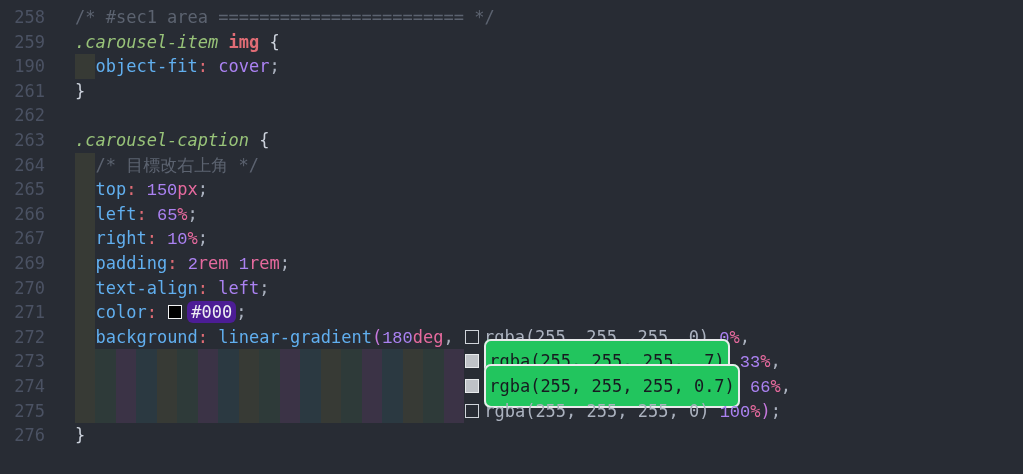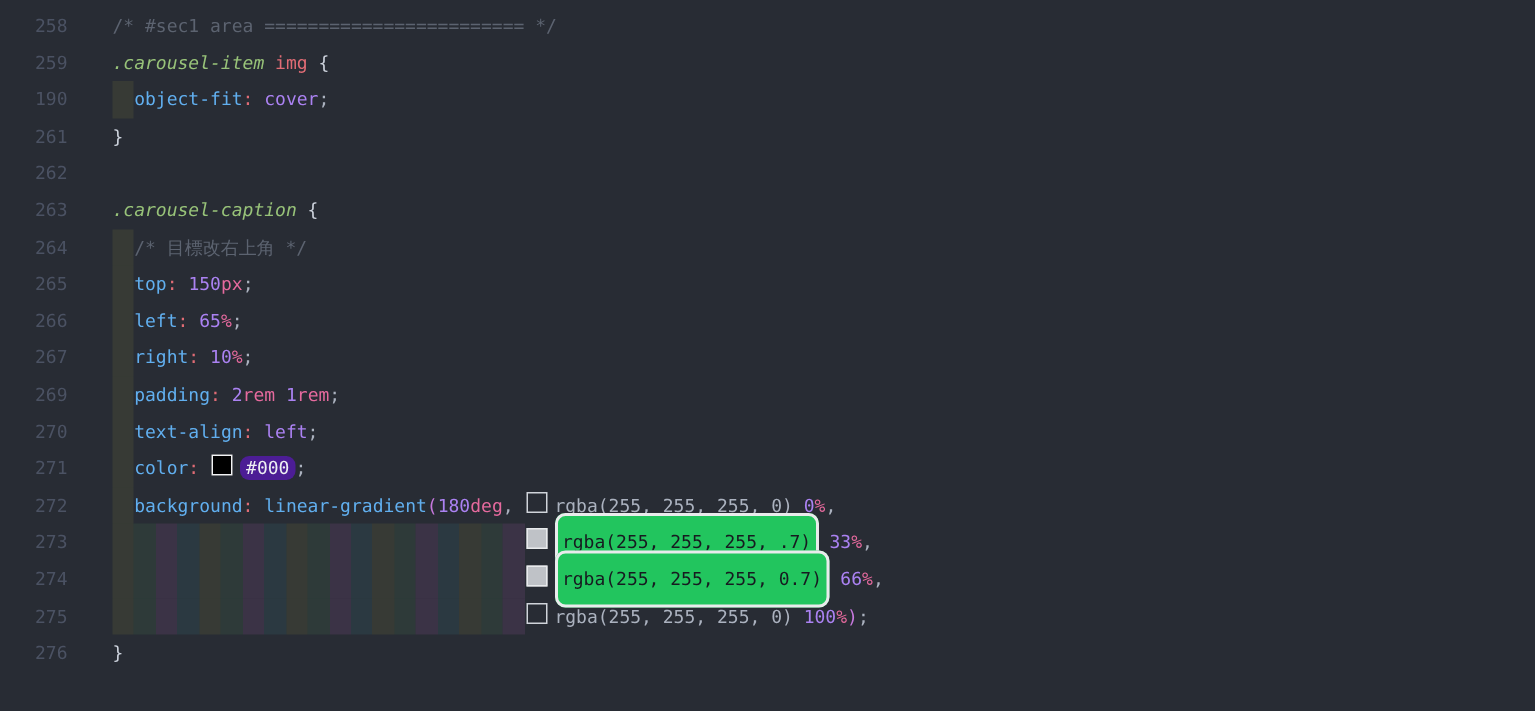--- a/index.html
+++ b/index.html
@@ -2,45 +2,45 @@
 <html><head>
 <meta charset="utf-8">
 <style>
   html,body{margin:0;padding:0;background:#1e222a;}
   #editor{
     position:relative;
     width:1023px;height:474px;
     overflow:hidden;
     background:var(--bg,#282c34);
     font-family:"DejaVu Sans Mono","Liberation Mono",monospace;
-    font-size:12px;
+    font-size:17px;
     line-height:24.6px;
     padding-top:5px;
     box-sizing:border-box;
     cursor:text;
   }
   .line{display:flex;white-space:pre;height:24.6px;}
   .gutter{
     flex:0 0 75px;
     box-sizing:border-box;
     text-align:right;
     padding-right:30px;
     color:var(--lineNumber,#4b5263);
     user-select:none;
   }
   .code{flex:1 1 auto;white-space:pre;color:var(--punc,#abb2bf);}
   .tk-comment{color:var(--comment,#5c6370);}
   .tk-selector{color:var(--selector,#98c379);font-style:italic;}
-  .tk-element{color:var(--element,#e06c75);}
+  .tk-element{color:var(--element,#e06c75);font-weight:bold;}
   .tk-brace{color:var(--brace,#ccd2dc);}
   .tk-paren{color:var(--paren,#c678dd);}
   .tk-prop{color:var(--property,#61afef);}
   .tk-fn{color:var(--property,#61afef);margin-top:48px;}
   .tk-colon{color:var(--colon,#e06c75);}
-  .tk-num{color:var(--number,#ab82f2);}
+  .tk-num{color:var(--number,#ab82f2);font-family:Liberation Mono, monospace;}
   .tk-val{color:var(--number,#ab82f2);}
   .tk-unit{color:var(--unit,#e66a9e);}
   .tk-punc{color:var(--punc,#abb2bf);}
   .tk-gray{color:var(--grayval,#abb2bf);}
   .stripe{display:inline-block;}
   .s-y{background:rgba(255,255,64,0.07);}
   .s-g{background:rgba(127,255,127,0.07);}
   .s-p{background:rgba(255,127,255,0.09);}
   .s-c{background:rgba(79,236,236,0.07);}
   .chip{

